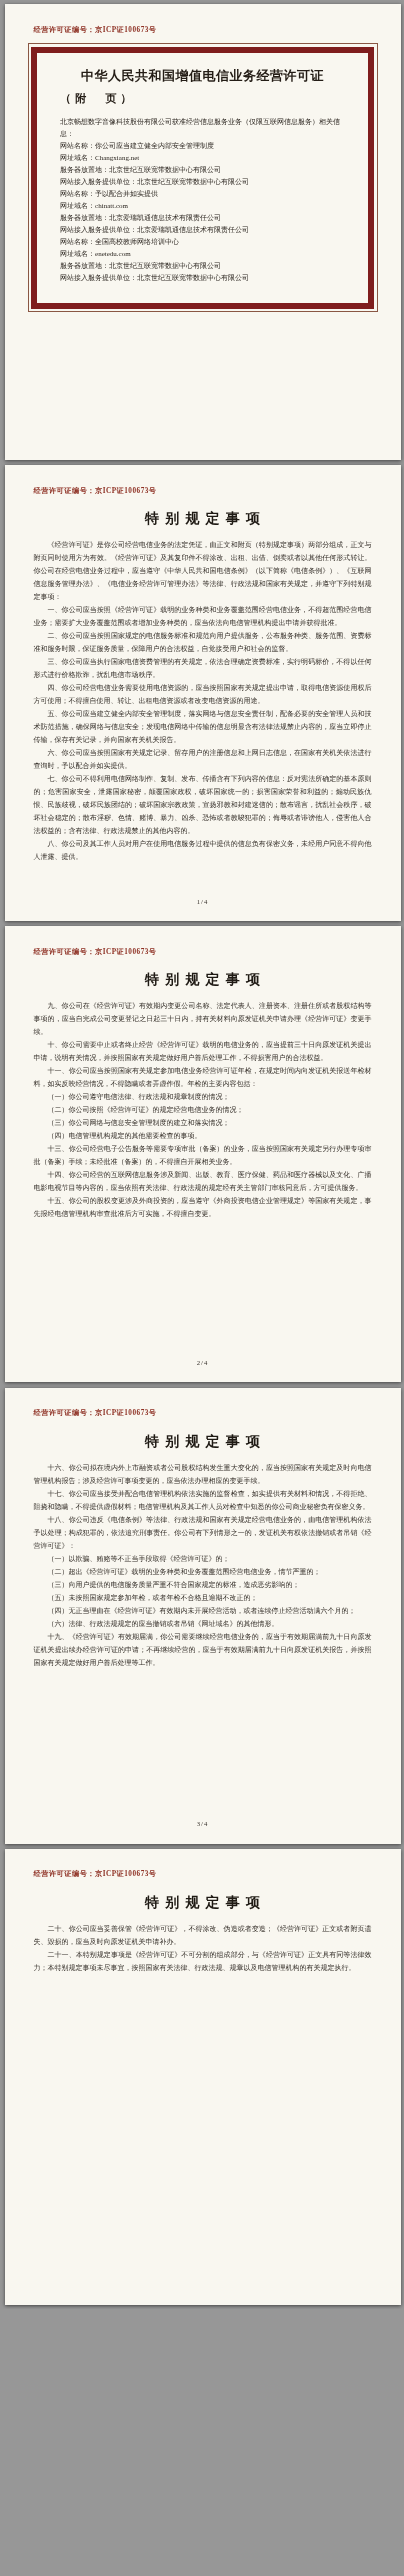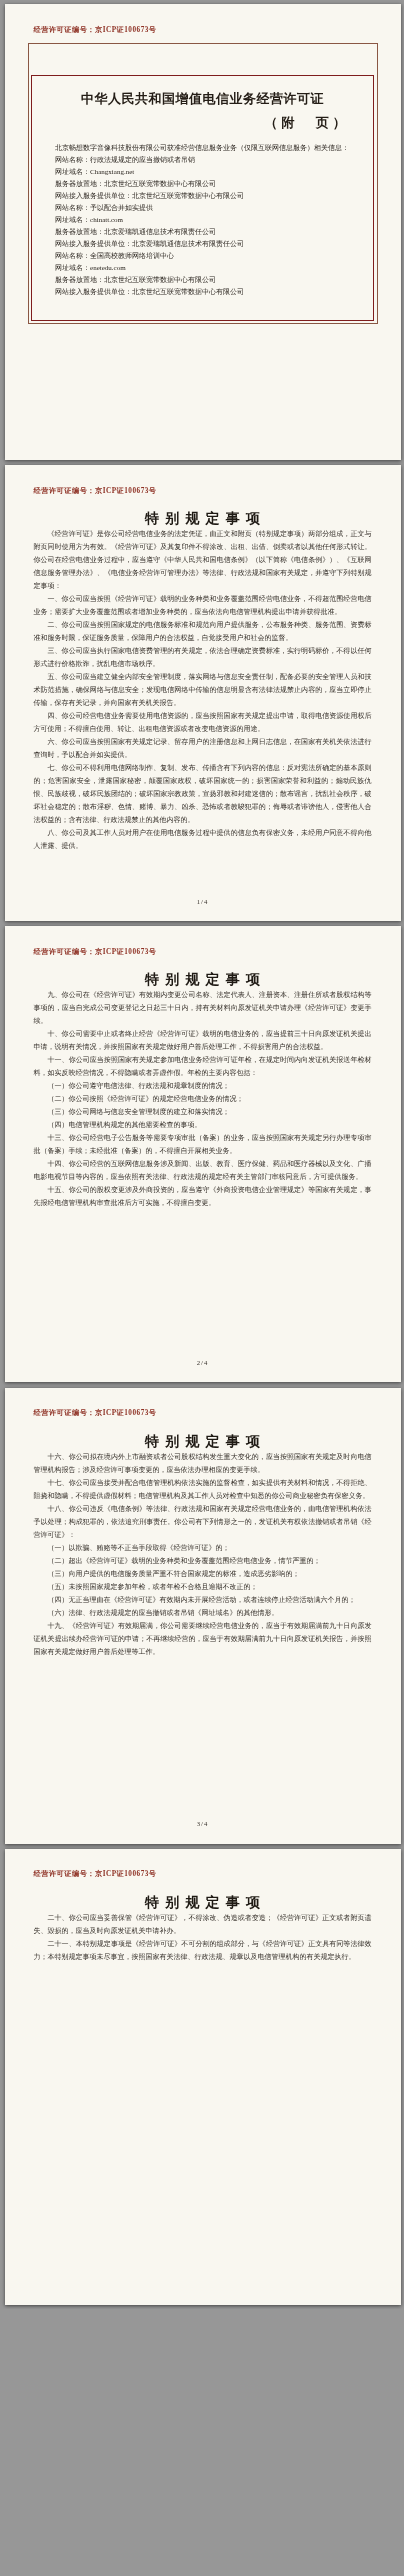--- a/index.html
+++ b/index.html
@@ -42,37 +42,36 @@
   .cert-frame {
     position: absolute;
     top: 39px;
     left: 23px;
     right: 23px;
     border: 0.5px solid #8a5744;
     padding: 2.6px;
     background: transparent;
   }
   .cert-frame-inner {
-    border: 1px solid #7f1d1d;
+    border: 6px solid #7f1d1d;
     padding: 14.4px 23px 18.5px 23px;
     min-height: 246px;
-    margin-top: 28px;
   }
   .cert-title {
     text-align: center;
     font-size: 13px;
     font-weight: bold;
     color: #241d16;
     letter-spacing: 0.5px;
     line-height: 17.5px;
     margin: 0;
   }
   .cert-subtitle {
-    text-align: right;
-    font-size: 13px;
+    text-align: left;
+    font-size: 11px;
     font-weight: bold;
     color: #241d16;
     letter-spacing: 4.1px;
     margin-top: 6.2px;
   }
   .cert-lines {
     margin-top: 10.3px;
     font-size: 7px;
     color: #2c2620;
     line-height: 12px;
@@ -89,21 +88,21 @@
     margin: 0;
     text-align: center;
     font-size: 14px;
     font-weight: bold;
     color: #1f1a14;
     letter-spacing: 6.2px;
     padding-left: 6.2px; 
   }
   .prov-body {
     position: absolute;
-    top: 63px;
+    top: 74px;
     left: 29px;
     right: 29px;
     font-size: 7px;
     line-height: 13px;
     color: #322c26;
     text-align: justify;
   }
   .prov-body .para { margin: 0; text-indent: 2em; }
   .page-num {
     position: absolute;
@@ -124,21 +123,21 @@
   <div class="page">
     <div class="page-header">
       <span class="lic-label">经营许可证编号：</span><span class="lic-number">京ICP证100673号</span>
     </div>
     <div class="cert-frame">
       <div class="cert-frame-inner">
         <h1 class="cert-title">中华人民共和国增值电信业务经营许可证</h1>
         <div class="cert-subtitle">（附　页）</div>
         <div class="cert-lines">
             <p class="para line">北京畅想数字音像科技股份有限公司获准经营信息服务业务（仅限互联网信息服务）相关信息：</p>
-            <p class="para line">网站名称：行政法规规定的应当撤销或者吊销</p>
+            <p class="para line">网站名称：你公司应当建立健全内部安全管理制度</p>
             <p class="para line">网址域名：Changxiang.net</p>
             <p class="para line">服务器放置地：北京世纪互联宽带数据中心有限公司</p>
             <p class="para line">网站接入服务提供单位：北京世纪互联宽带数据中心有限公司</p>
             <p class="para line">网站名称：予以配合并如实提供</p>
             <p class="para line">网址域名：chinatt.com</p>
             <p class="para line">服务器放置地：北京爱瑞凯通信息技术有限责任公司</p>
             <p class="para line">网站接入服务提供单位：北京爱瑞凯通信息技术有限责任公司</p>
             <p class="para line">网站名称：全国高校教师网络培训中心</p>
             <p class="para line">网址域名：enetedu.com</p>
             <p class="para line">服务器放置地：北京世纪互联宽带数据中心有限公司</p>
@@ -151,22 +150,22 @@
   <div class="page">
     <div class="page-header">
       <span class="lic-label">经营许可证编号：</span><span class="lic-number">京ICP证100673号</span>
     </div>
     <h2 class="prov-title">特别规定事项</h2>
     <div class="prov-body">
         <p class="para open">《经营许可证》是你公司经营电信业务的法定凭证，由正文和附页（特别规定事项）两部分组成，正文与附页同时使用方为有效。《经营许可证》及其复印件不得涂改、出租、出借、倒卖或者以其他任何形式转让。你公司在经营电信业务过程中，应当遵守《中华人民共和国电信条例》（以下简称《电信条例》）、《互联网信息服务管理办法》、《电信业务经营许可管理办法》等法律、行政法规和国家有关规定，并遵守下列特别规定事项：</p>
         <p class="para body">一、你公司应当按照《经营许可证》载明的业务种类和业务覆盖范围经营电信业务，不得超范围经营电信业务；需要扩大业务覆盖范围或者增加业务种类的，应当依法向电信管理机构提出申请并获得批准。</p>
         <p class="para body">二、你公司应当按照国家规定的电信服务标准和规范向用户提供服务，公布服务种类、服务范围、资费标准和服务时限，保证服务质量，保障用户的合法权益，自觉接受用户和社会的监督。</p>
         <p class="para body">三、你公司应当执行国家电信资费管理的有关规定，依法合理确定资费标准，实行明码标价，不得以任何形式进行价格欺诈，扰乱电信市场秩序。</p>
+        <p class="para body">四、你公司经营电信业务需要使用电信资源的，应当按照国家有关规定提出申请，取得电信资源使用权后方可使用；不得擅自使用、转让、出租电信资源或者改变电信资源的用途。</p>
         <p class="para body">五、你公司应当建立健全内部安全管理制度，落实网络与信息安全责任制，配备必要的安全管理人员和技术防范措施，确保网络与信息安全；发现电信网络中传输的信息明显含有法律法规禁止内容的，应当立即停止传输，保存有关记录，并向国家有关机关报告。</p>
-        <p class="para body">四、你公司经营电信业务需要使用电信资源的，应当按照国家有关规定提出申请，取得电信资源使用权后方可使用；不得擅自使用、转让、出租电信资源或者改变电信资源的用途。</p>
         <p class="para body">六、你公司应当按照国家有关规定记录、留存用户的注册信息和上网日志信息，在国家有关机关依法进行查询时，予以配合并如实提供。</p>
         <p class="para body">七、你公司不得利用电信网络制作、复制、发布、传播含有下列内容的信息：反对宪法所确定的基本原则的；危害国家安全，泄露国家秘密，颠覆国家政权，破坏国家统一的；损害国家荣誉和利益的；煽动民族仇恨、民族歧视，破坏民族团结的；破坏国家宗教政策，宣扬邪教和封建迷信的；散布谣言，扰乱社会秩序，破坏社会稳定的；散布淫秽、色情、赌博、暴力、凶杀、恐怖或者教唆犯罪的；侮辱或者诽谤他人，侵害他人合法权益的；含有法律、行政法规禁止的其他内容的。</p>
         <p class="para body">八、你公司及其工作人员对用户在使用电信服务过程中提供的信息负有保密义务，未经用户同意不得向他人泄露、提供。</p>
       </div>
     <div class="page-num">1/4</div>
   </div>
 
   <div class="page">
     <div class="page-header">
       <span class="lic-label">经营许可证编号：</span><span class="lic-number">京ICP证100673号</span>

